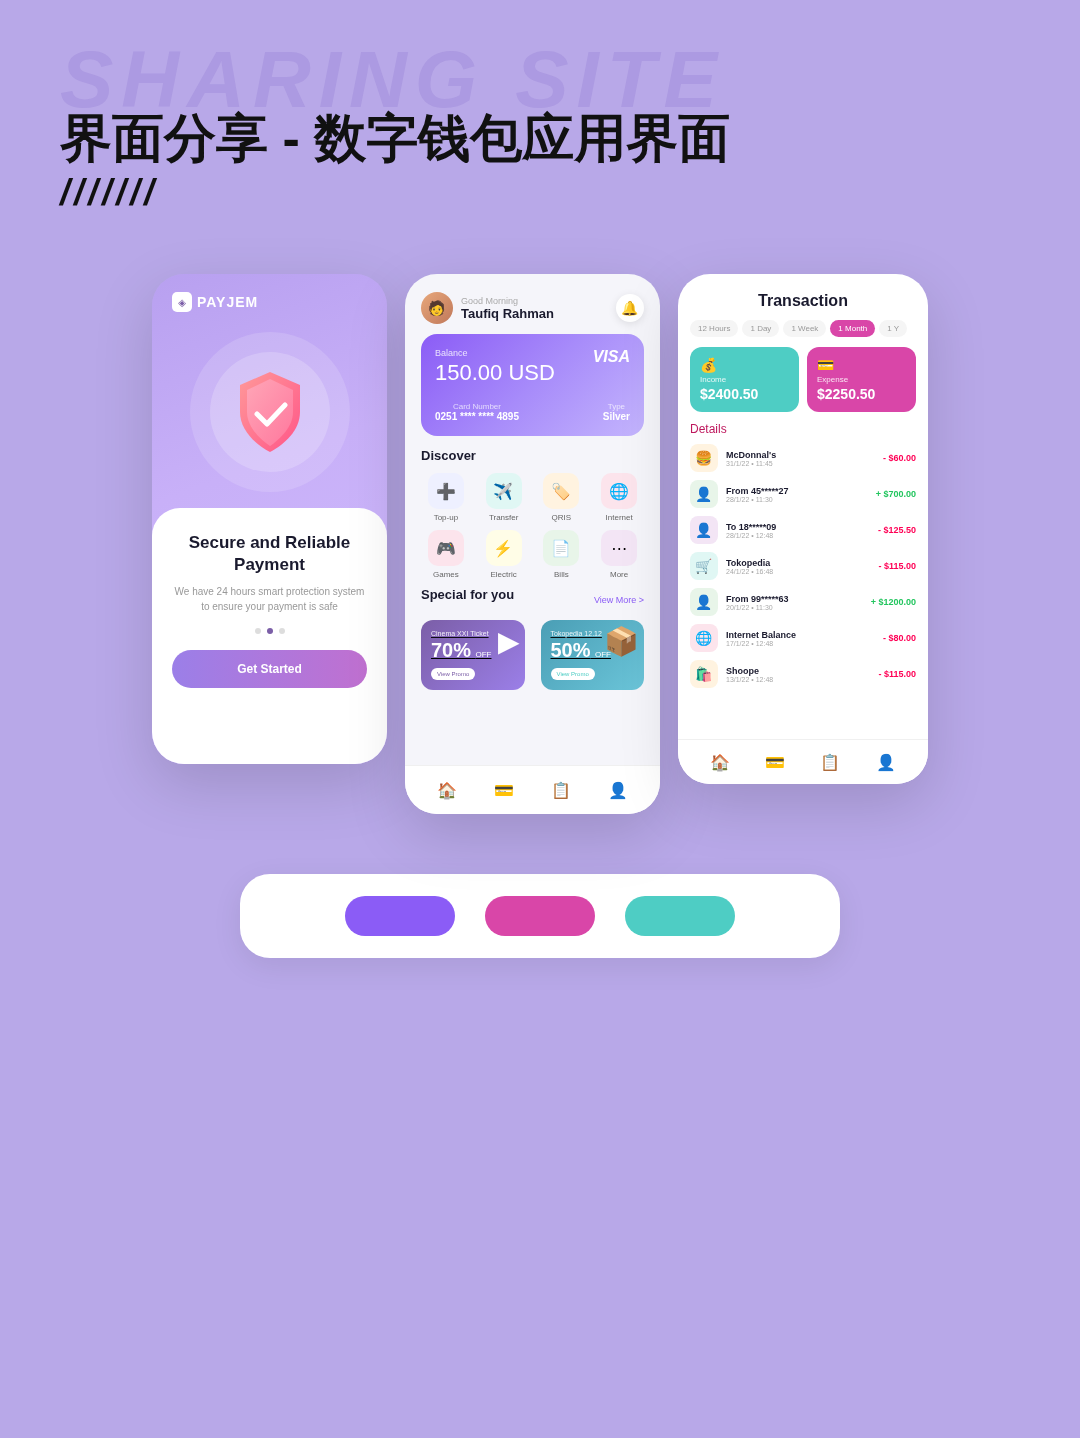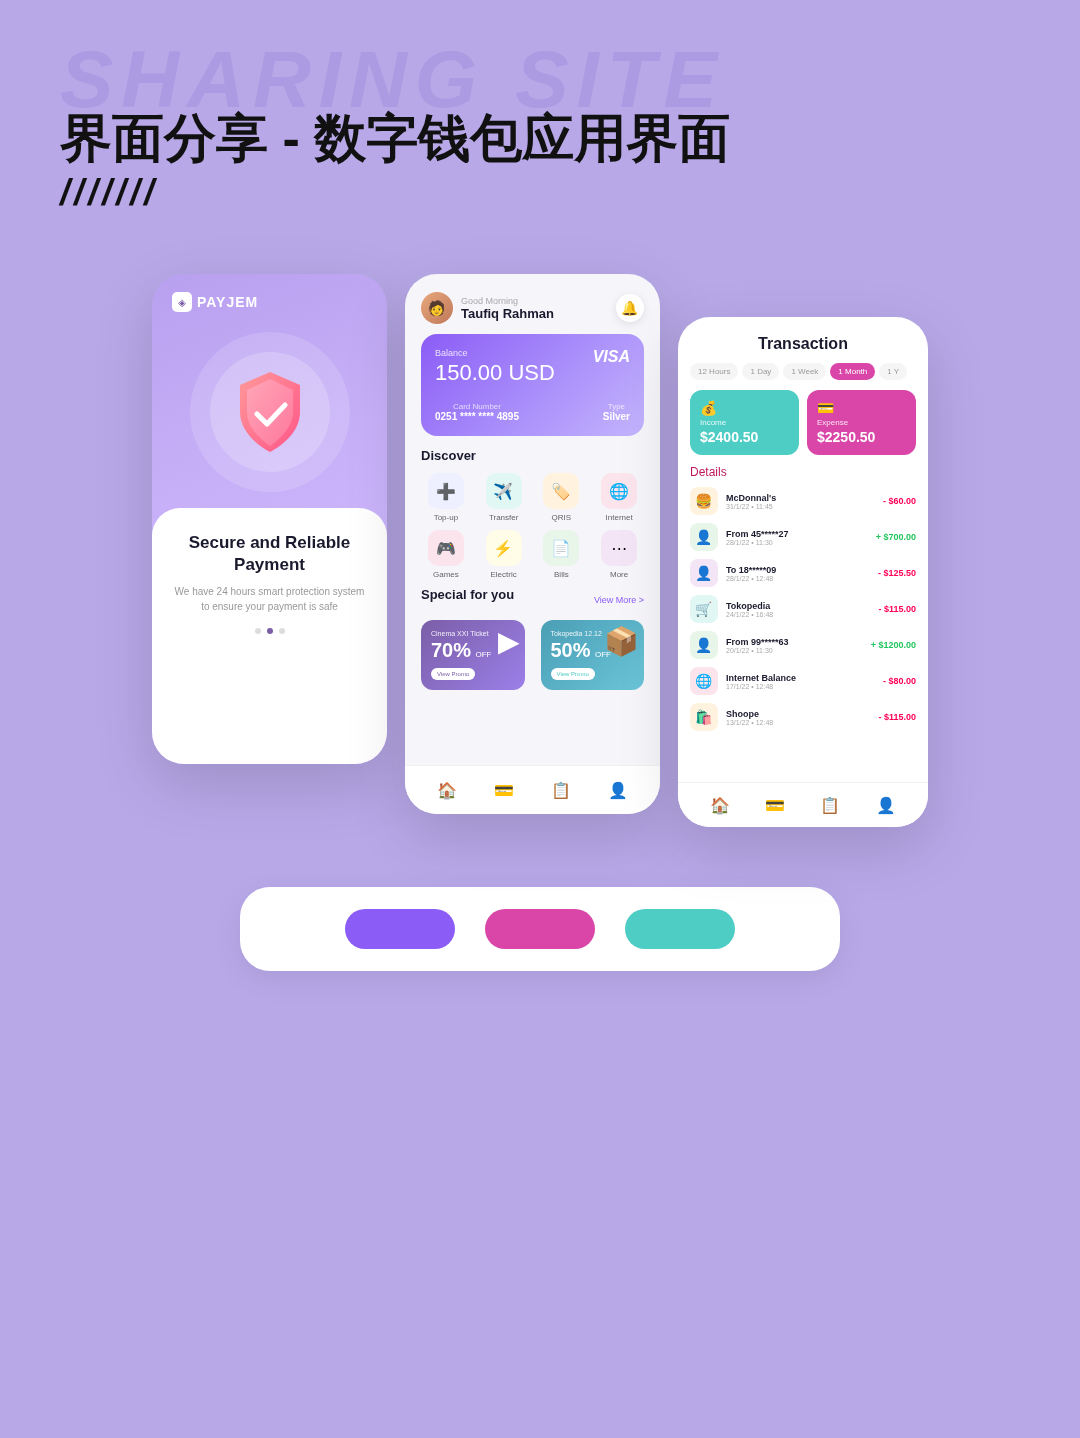--- a/index.html
+++ b/index.html
@@ -277,20 +277,21 @@
     .special-header {
       display: flex;
       justify-content: space-between;
       align-items: center;
       margin-bottom: 8px;
     }
     .view-more { font-size: 9px; color: #8b5cf6; }
     .promo-cards {
       display: flex;
       gap: 16px;
+      text-decoration: underline;
     }
     .promo-card {
       flex: 1;
       border-radius: 12px;
       padding: 10px;
       position: relative;
       overflow: hidden;
       min-height: 60px;
     }
     .promo-card.cinema { background: linear-gradient(135deg, #7b5ea7, #9b7fe8); color: white; }
@@ -334,21 +335,20 @@
     }
     .nav-icon.active { color: #8b5cf6; }
 
     
     .phone3 {
       width: 250px;
       height: 510px;
       background: white;
       display: flex;
       flex-direction: column;
-      margin-top: 43px;
     }
     .phone3-header {
       padding: 18px 16px 10px;
       text-align: center;
     }
     .transaction-title { font-size: 16px; font-weight: 700; color: #1a1a2e; }
 
     .time-filters {
       display: flex;
       gap: 4px;
@@ -505,20 +505,21 @@
 
     <div class="phone1-card">
       <div class="phone1-title">Secure and Reliable Payment</div>
       <div class="phone1-desc">We have 24 hours smart protection system
 to ensure your payment is safe</div>
       <div class="dots">
         <div class="dot"></div>
         <div class="dot active"></div>
         <div class="dot"></div>
       </div>
+      <div class="get-started-btn">Get Started</div>
     </div>
   </div>
 
   <div class="phone phone2">
     <div class="phone2-top">
       <div class="user-greeting">
         <div class="avatar">🧑</div>
         <div class="greeting-text">
           <span class="good-morning">Good Morning</span>
           <span class="user-name">Taufiq Rahman</span>

